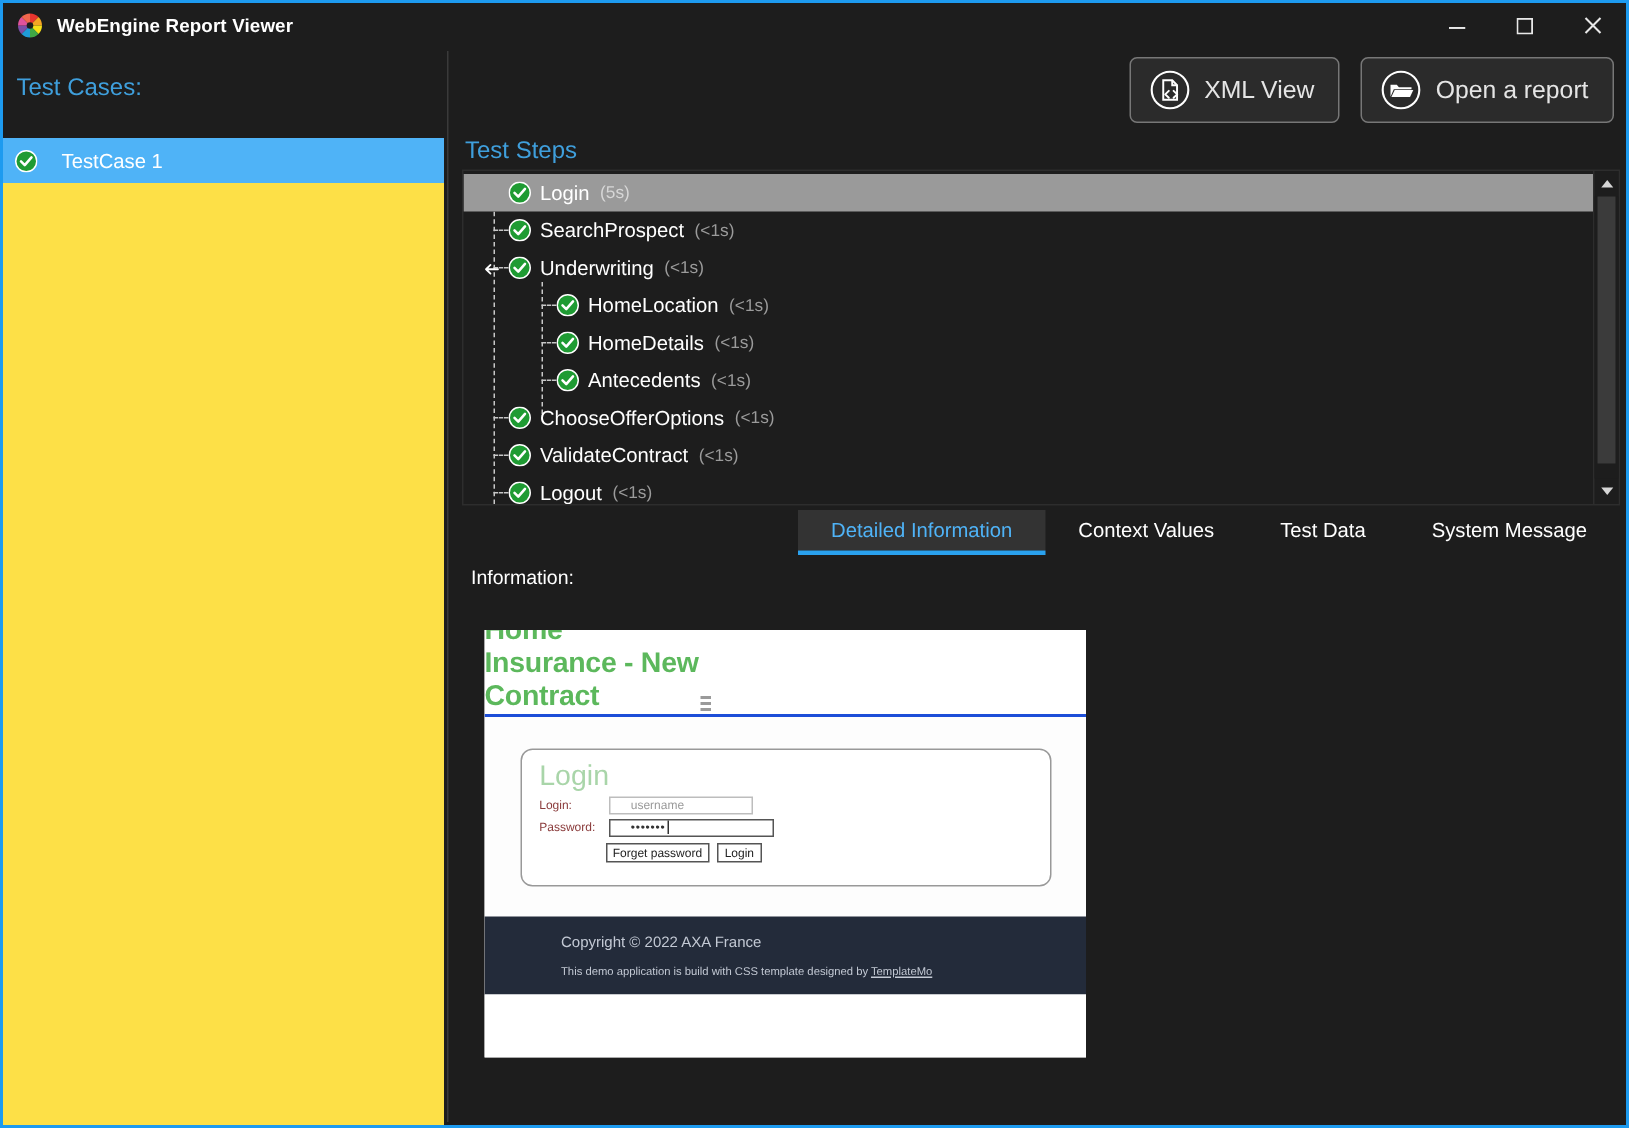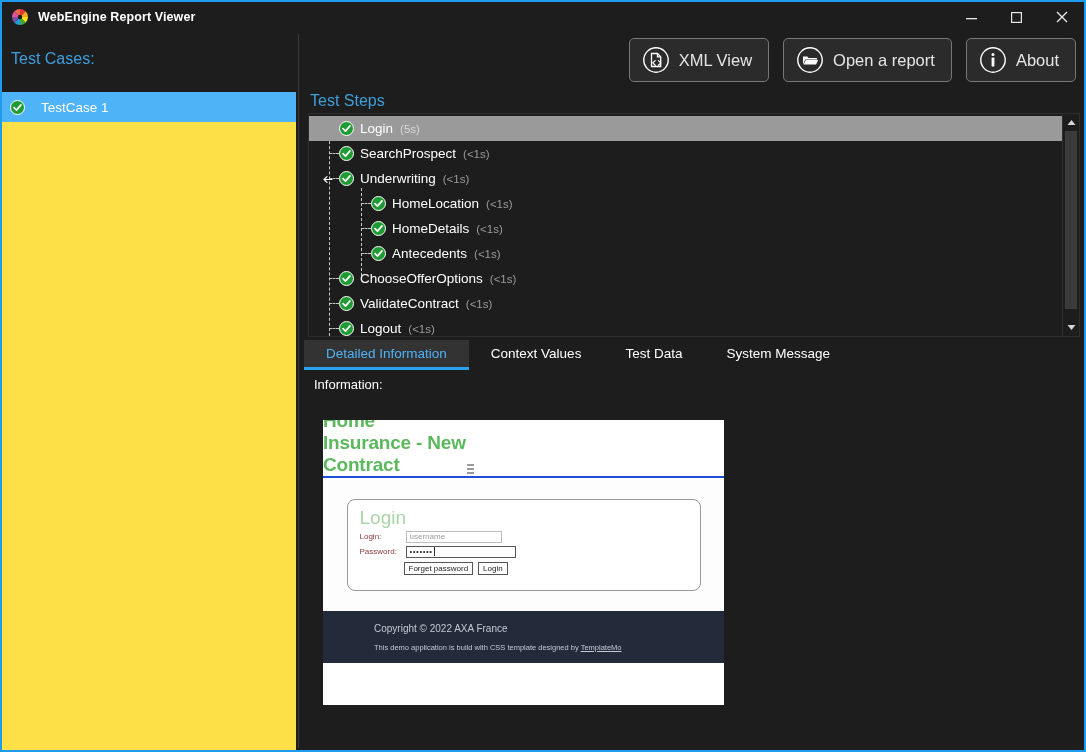--- a/index.html
+++ b/index.html
@@ -148,21 +148,21 @@
   }
   #sb-thumb {
     position: absolute; left: 2px; right: 2px; top: 0; height: 178px;
     background: #3b3b3b;
     cursor: pointer;
   }
 
   
   #tabs {
     position: absolute; left: 302px; top: 338px; right: 4px; height: 27px;
-    display: flex; align-items: stretch;
+    display: flex; align-items: stretch; justify-content: flex-end;
   }
   .tab {
     padding: 0 22px;
     display: flex; align-items: center; justify-content: center;
     font-size: 13.5px; color: #ffffff;
     cursor: pointer;
     position: relative;
   }
   .tab.active {
     background: #333333;
@@ -223,21 +223,21 @@
     font-weight: normal;
   }
   .frow { display: flex; align-items: center; margin-top: 3px; }
   .flab {
     color: #8a3b3b; font-size: 8px; width: 46px;
     font-family: "Liberation Sans", sans-serif;
   }
   .finp {
     height: 12px; border: 1px solid #bdbdbd; background: #fff;
     font-size: 8px; color: #9a9a9a;
-    padding: 0 3px; display: flex; align-items: center;
+    padding: 0 14px; display: flex; align-items: center;
   }
   .finp.u { width: 96px; }
   .finp.p { width: 110px; border: 1px solid #555; color: #333; letter-spacing: .5px;}
   .caret { width: 1px; height: 9px; background: #333; margin-left: 1px; }
   .fbtns { display: flex; gap: 5px; margin-top: 4px; padding-left: 44px; }
   .fbtn {
     border: 1px solid #555; background: #fff;
     font-size: 8px; color: #222;
     padding: 1px 4px;
   }
@@ -311,30 +311,20 @@
       <span class="ic">
         <svg width="28" height="28" viewBox="0 0 28 28">
           <circle cx="14" cy="14" r="12.2" fill="none" stroke="#fff" stroke-width="1.4"></circle>
           <path d="M7 18.5 V10.5 h4.2 l1.4 1.6 h8.4 v1.4 H9.2 L7 18.5 Z" fill="#fff"></path>
           <path d="M7.6 18.6 l2.2 -4.6 h12.4 l-2.2 4.6 z" fill="#fff"></path>
         </svg>
       </span>
       <span class="lbl">Open a report</span>
     </div>
 
-    <div class="tbtn">
-      <span class="ic">
-        <svg width="28" height="28" viewBox="0 0 28 28">
-          <circle cx="14" cy="14" r="12.2" fill="none" stroke="#fff" stroke-width="1.4"></circle>
-          <circle cx="14" cy="8.6" r="1.5" fill="#fff"></circle>
-          <rect x="12.6" y="11.6" width="2.8" height="9" rx="0.6" fill="#fff"></rect>
-        </svg>
-      </span>
-      <span class="lbl">About</span>
-    </div>
   </div>
 
   <div id="tc-label">Test Cases:</div>
 
   <div id="tc-list">
     <div class="tc-row sel">
       <span class="chk">
         <svg width="15" height="15" viewBox="0 0 15 15">
           <circle cx="7.5" cy="7.5" r="7" fill="#1f9b33" stroke="#ffffff" stroke-width="1"></circle>
           <path d="M4 7.6 L6.5 10.1 L11 4.9" fill="none" stroke="#ffffff" stroke-width="1.7" stroke-linecap="round" stroke-linejoin="round"></path>

